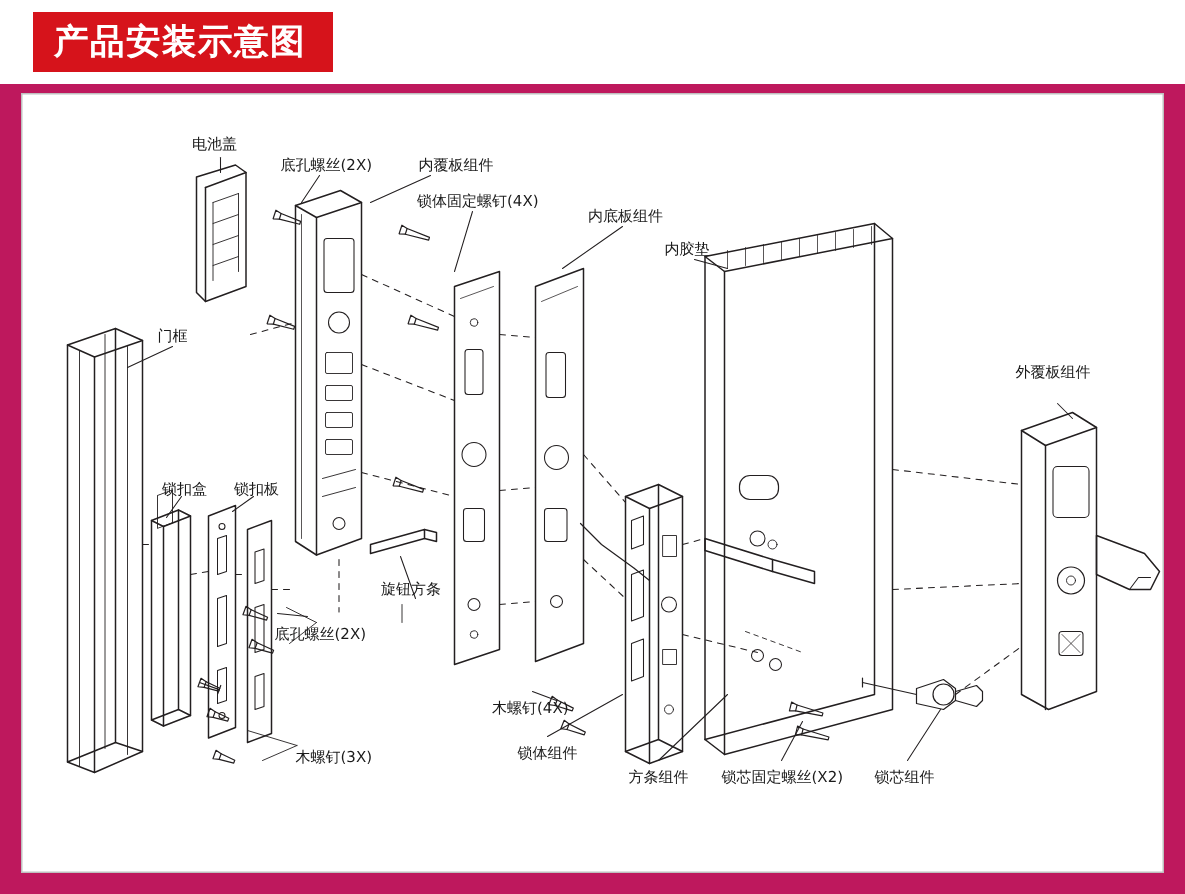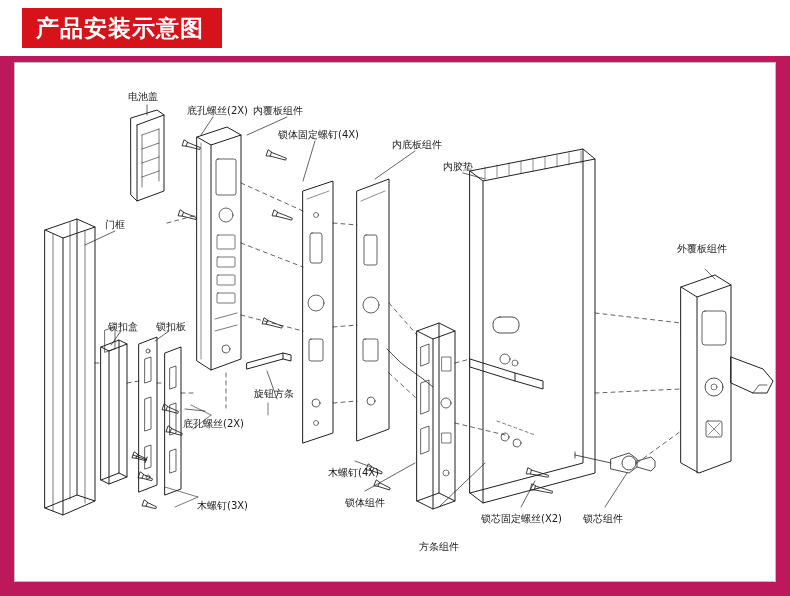--- a/index.html
+++ b/index.html
@@ -379,31 +379,31 @@
           <path d="M350 428 L400 400"></path>
           <path d="M424 444 L470 400"></path>
           <path d="M506 444 L520 418"></path>
           <path d="M590 444 L612 410"></path>
         </g>
       </g>
     </svg>
 
     <div class="lbl" style="left:113px; top:28px;">电池盖</div>
     <div class="lbl" style="left:172px; top:42px;">底孔螺丝(2X)</div>
-    <div class="lbl" style="left:238px; top:42px;">内覆板组件</div>
+    <div class="lbl" style="left:264px; top:42px;">内覆板组件</div>
     <div class="lbl" style="left:263px; top:66px;">锁体固定螺钉(4X)</div>
     <div class="lbl" style="left:377px; top:76px;">内底板组件</div>
     <div class="lbl" style="left:428px; top:98px;">内胶垫</div>
     <div class="lbl" style="left:90px;  top:156px;">门框</div>
     <div class="lbl" style="left:662px; top:180px;">外覆板组件</div>
     <div class="lbl" style="left:93px;  top:258px;">锁扣盒</div>
     <div class="lbl" style="left:141px; top:258px;">锁扣板</div>
     <div class="lbl" style="left:239px; top:325px;">旋钮方条</div>
     <div class="lbl" style="left:168px; top:355px;">底孔螺丝(2X)</div>
     <div class="lbl" style="left:182px; top:437px;">木螺钉(3X)</div>
     <div class="lbl" style="left:313px; top:404px;">木螺钉(4X)</div>
     <div class="lbl" style="left:330px; top:434px;">锁体组件</div>
-    <div class="lbl" style="left:404px; top:450px;margin-top:28px;">方条组件</div>
+    <div class="lbl" style="left:404px; top:450px;">方条组件</div>
     <div class="lbl" style="left:466px; top:450px;">锁芯固定螺丝(X2)</div>
     <div class="lbl" style="left:568px; top:450px;text-align:center;">锁芯组件</div>
 
   </div>
 </div>
 
 </body></html>

